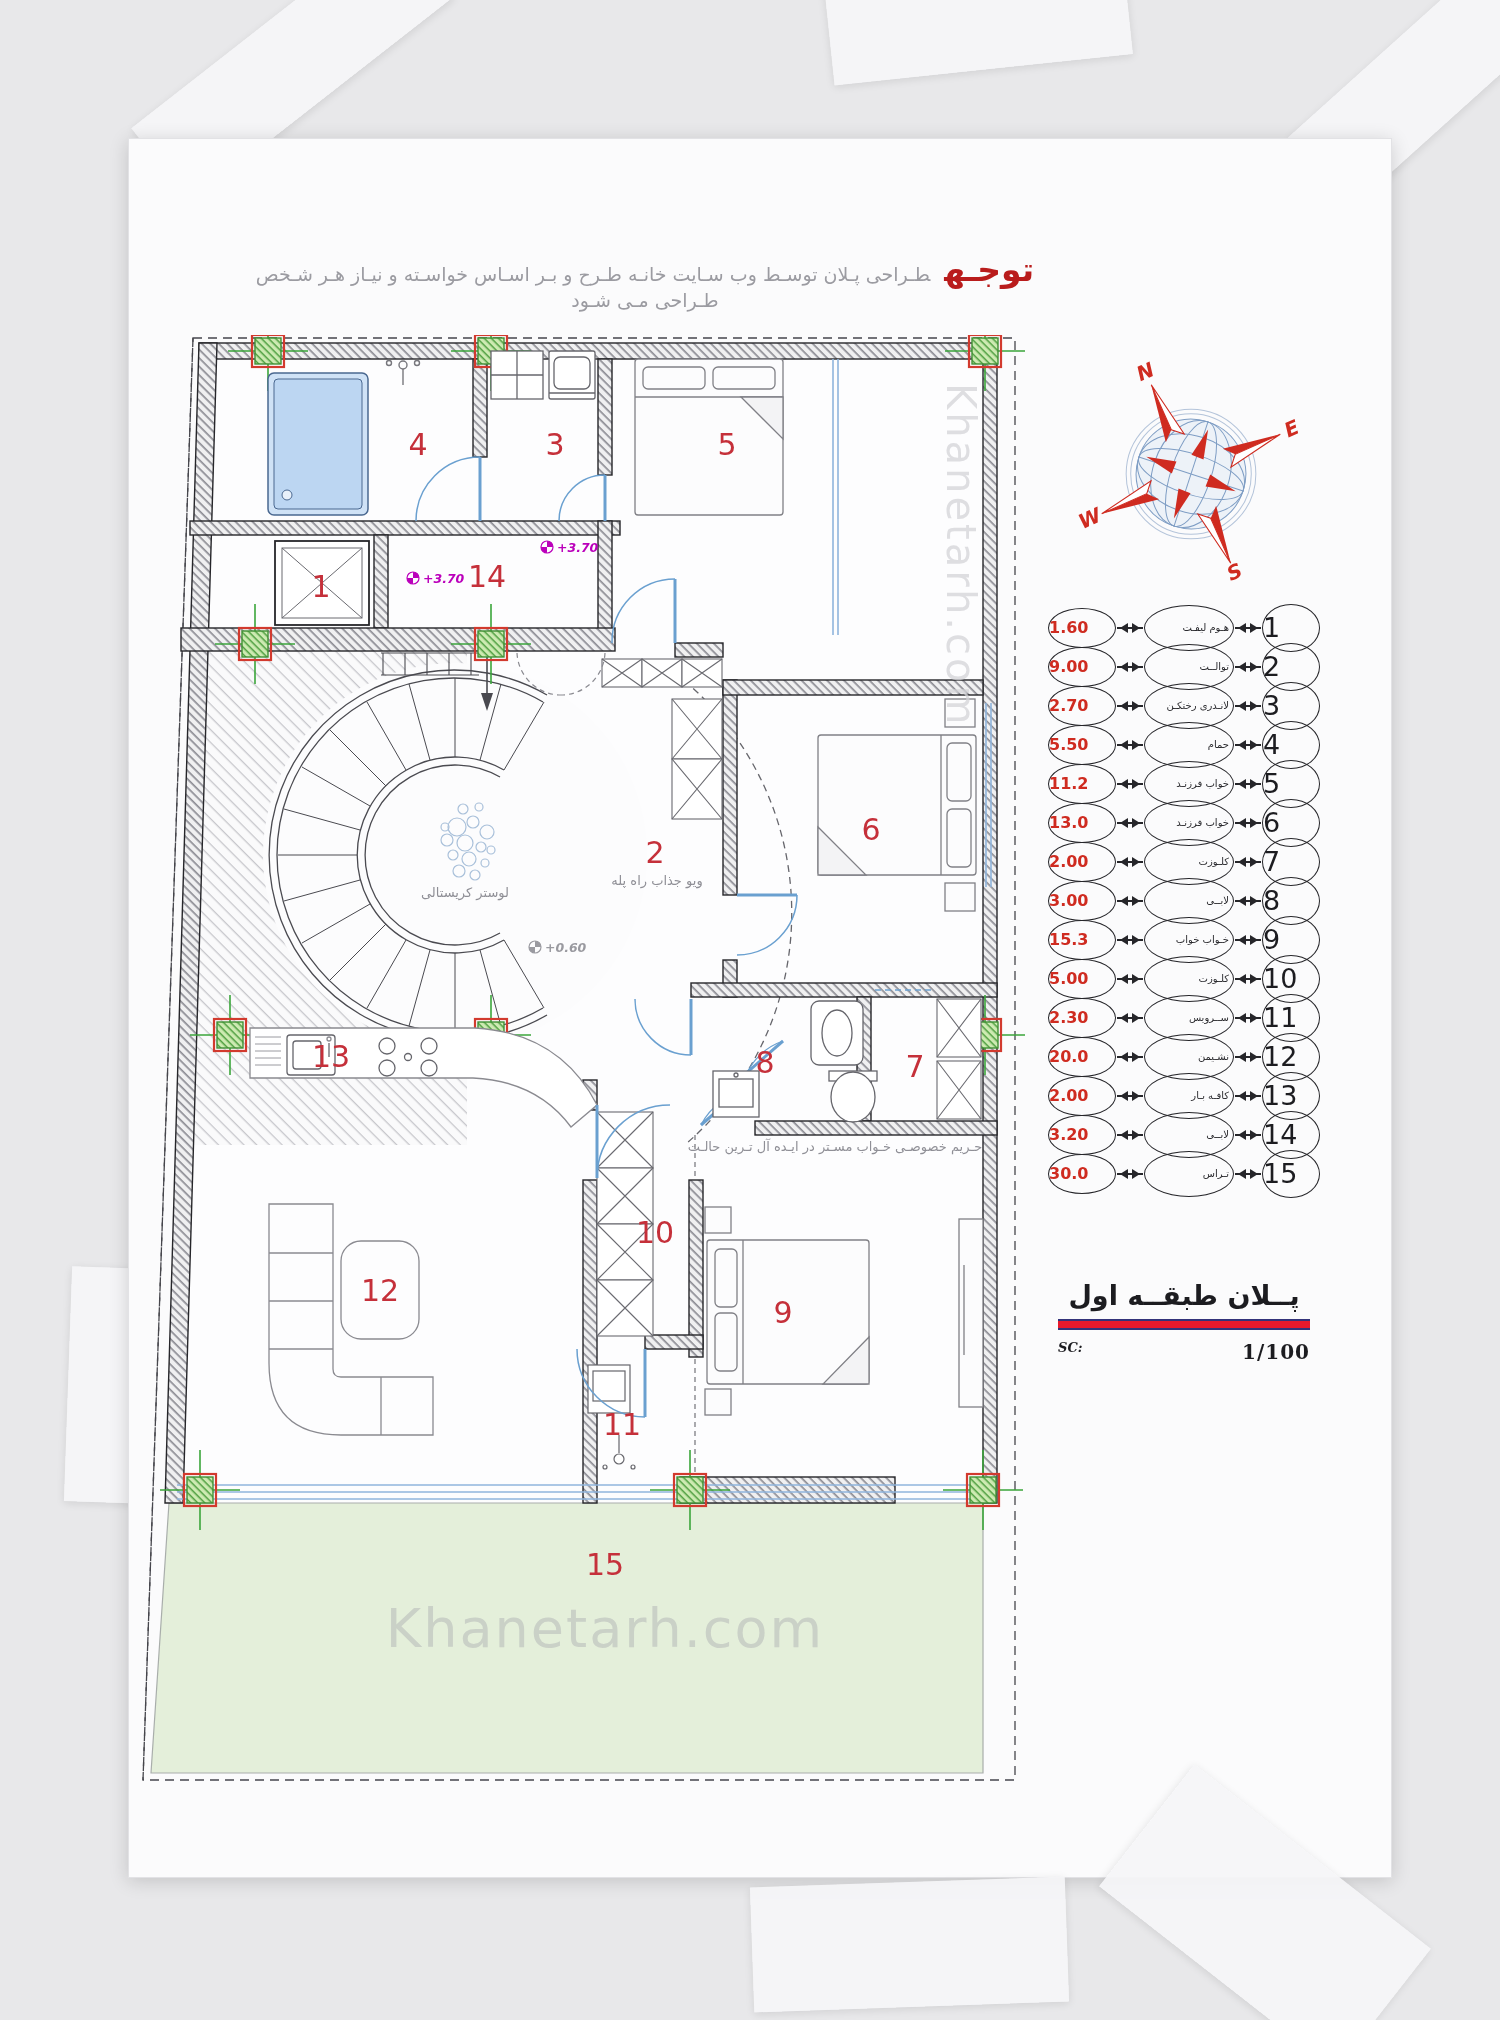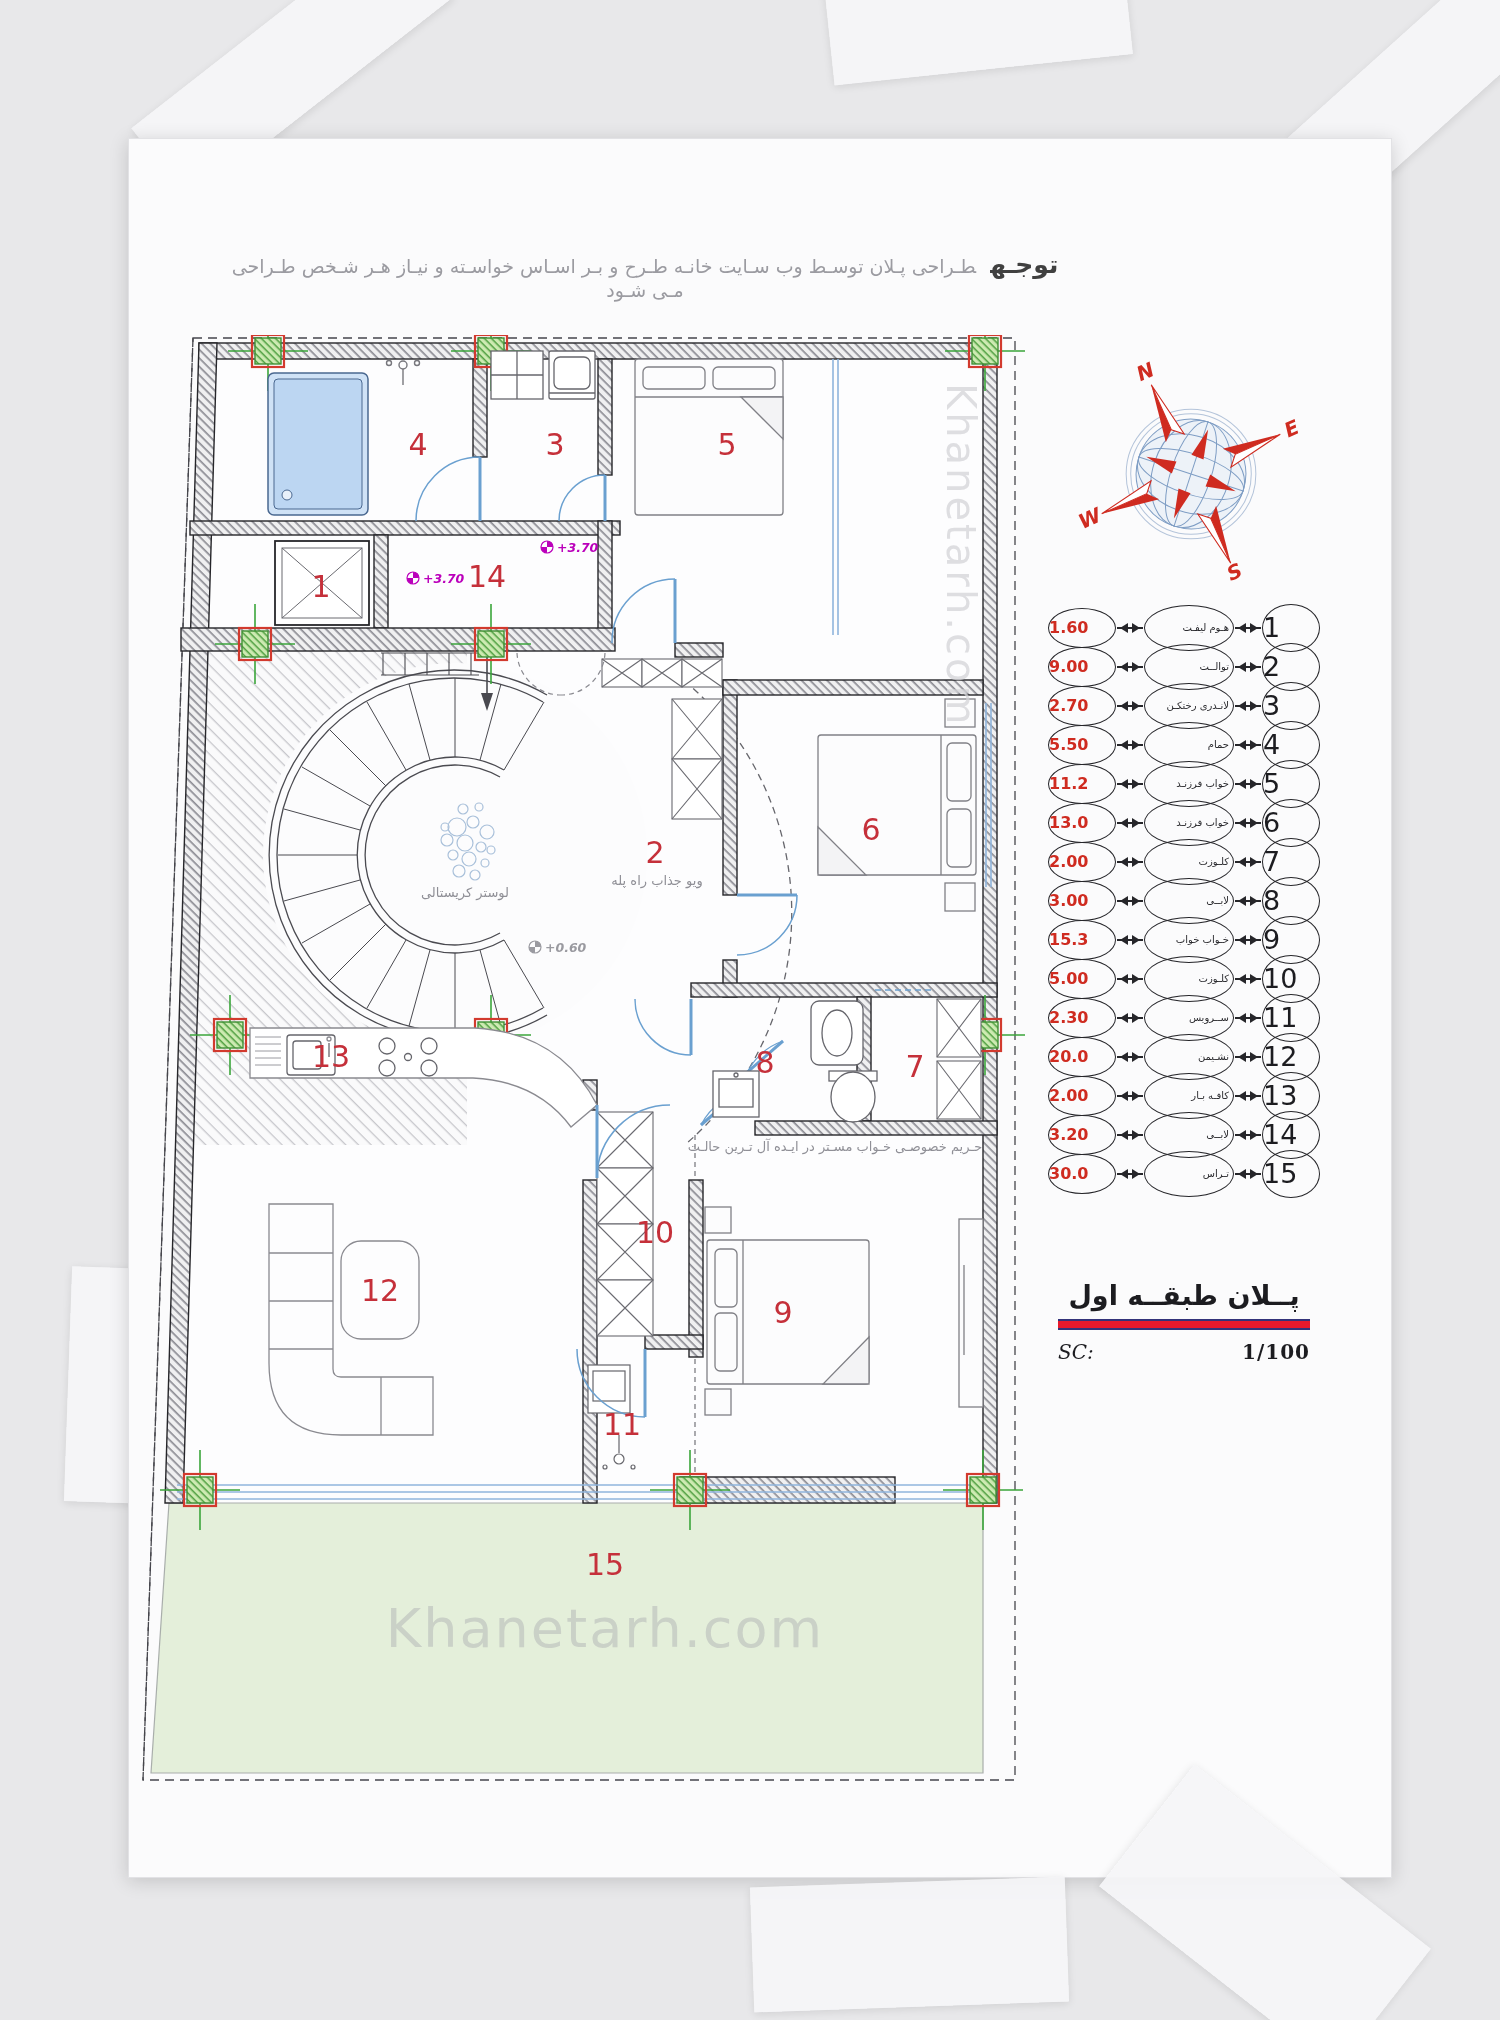--- a/index.html
+++ b/index.html
@@ -14,40 +14,40 @@
   }
   .paper{
     position:absolute;left:128px;top:138px;width:1262px;height:1738px;
     background:#fbfbfc;border:1px solid #e2e2e5;
     box-shadow:0 3px 18px rgba(0,0,0,.16);
   }
   .note{
     position:absolute;left:225px;top:250px;width:840px;
     direction:rtl;text-align:center;color:#9b9ba1;font-size:19px;letter-spacing:.2px;
   }
-  .note b{color:#404040;font-size:25px;font-weight:bold;margin-left:14px;}
+  .note b{color:#b91c1c;font-size:33px;font-weight:bold;margin-left:14px;}
   .plan-svg{position:absolute;left:135px;top:335px;width:910px;height:1470px;}
   .compass{position:absolute;left:1075px;top:358px;width:232px;height:232px;}
   
   .legend{position:absolute;left:1048px;top:608px;width:272px;}
   .lrow{display:flex;align-items:center;height:39px;}
   .oval{border:1.7px solid #26262a;border-radius:50%;display:flex;align-items:center;background:transparent;box-sizing:border-box;}
   .oval.area{width:68px;height:40px;color:#cf2b20;font-weight:bold;font-size:16px;flex:0 0 68px;}
   .oval.name{width:90px;height:46px;color:#2a2a2e;font-size:10px;text-align:center;direction:rtl;line-height:1.15;flex:0 0 90px;padding:1px 4px;}
   .oval.num{width:58px;height:48px;color:#1c1c20;font-size:27px;flex:0 0 58px;}
   .arr{flex:1 1 auto;height:2px;background:#26262a;position:relative;margin:0 1px;}
   .arr::before{content:"";position:absolute;left:-2px;top:-4px;border:5px solid transparent;border-right:8px solid #26262a;}
   .arr::after{content:"";position:absolute;right:-2px;top:-4px;border:5px solid transparent;border-left:8px solid #26262a;}
   
   .titleblock{position:absolute;left:1058px;top:1248px;width:252px;text-align:center;}
   .titleblock .tt{direction:rtl;font-size:27px;font-weight:bold;color:#1c1c20;margin-top:32px;}
   .rule{margin-top:8px;border-top:2.5px solid #33337a;border-bottom:2.5px solid #33337a;}
   .rule .red{height:7px;background:#e8192c;}
   .scrow{display:flex;justify-content:space-between;margin-top:10px;font-family:"DejaVu Serif",serif;}
-  .scrow .sc{font-weight:normal;font-style:italic;font-size:20px;color:#1c1c20;}
+  .scrow .sc{font-weight:bold;font-style:italic;font-size:13px;color:#1c1c20;}
   .scrow .scv{font-weight:bold;font-size:20px;color:#1c1c20;letter-spacing:1px;}
   text{font-family:"DejaVu Sans", sans-serif;}
   .rn{fill:#c5303a;font-size:30px;}
   .ann{fill:#8f8f96;font-size:13px;}
   .lvl{font-size:12.5px;font-style:italic;font-weight:bold;}
 </style>
 </head>
 <body>
 
 <div class="tape" style="left:125px;top:15px;width:335px;height:95px;transform:rotate(-38deg);"></div>

